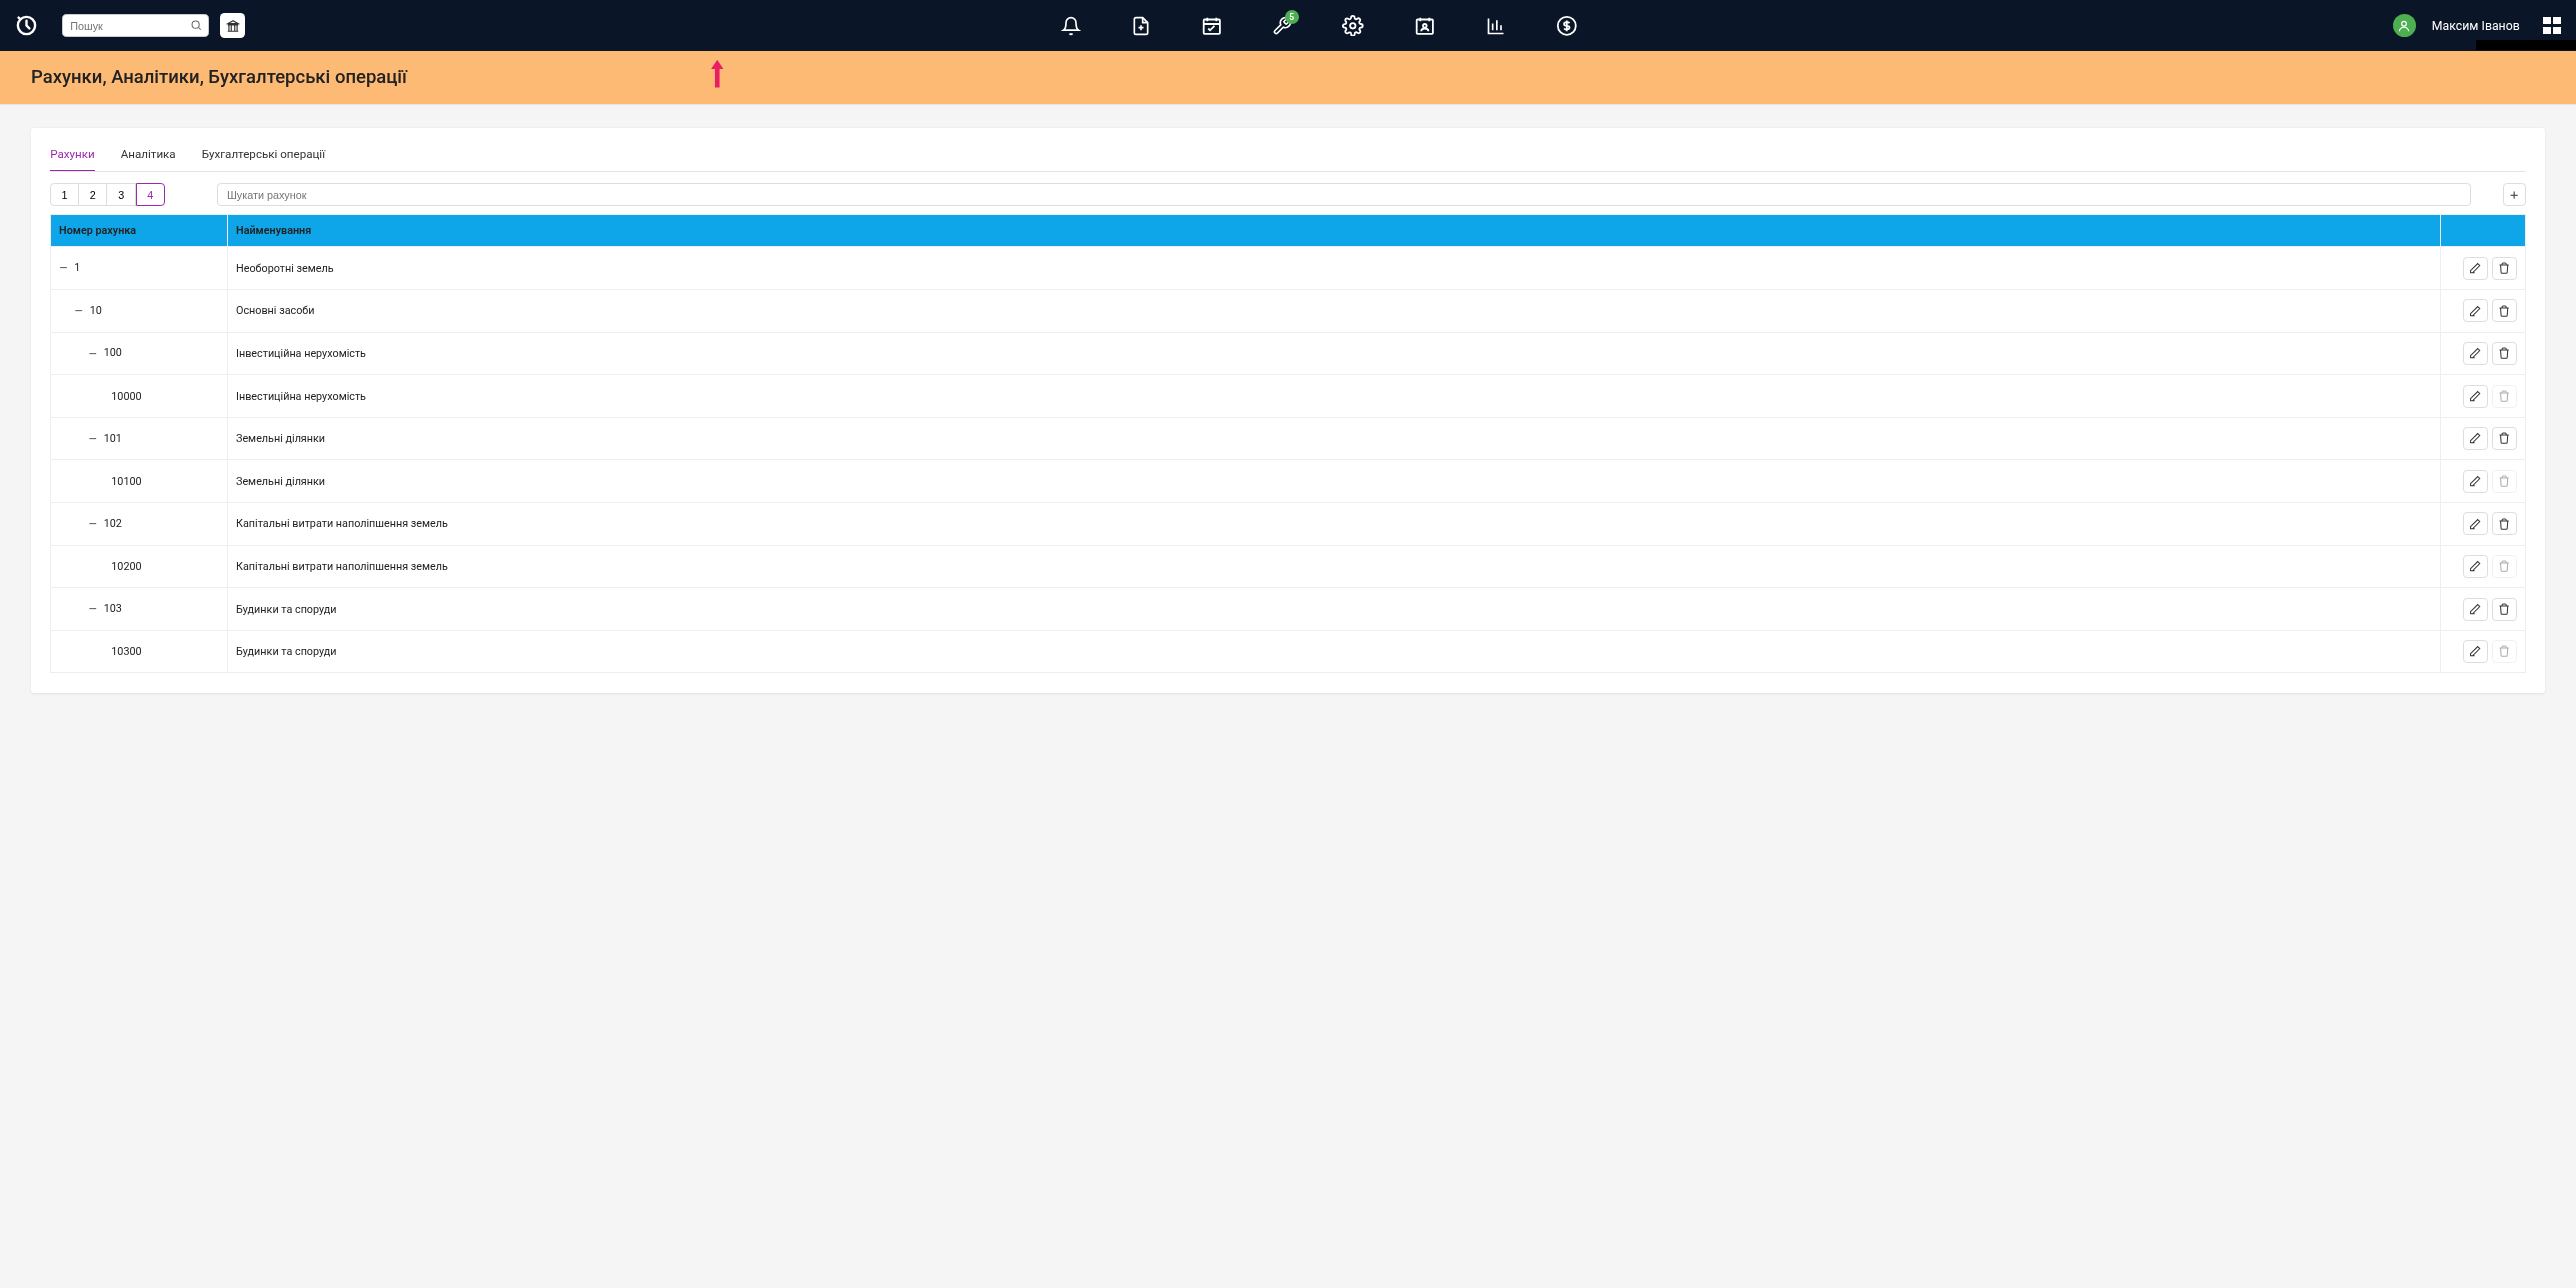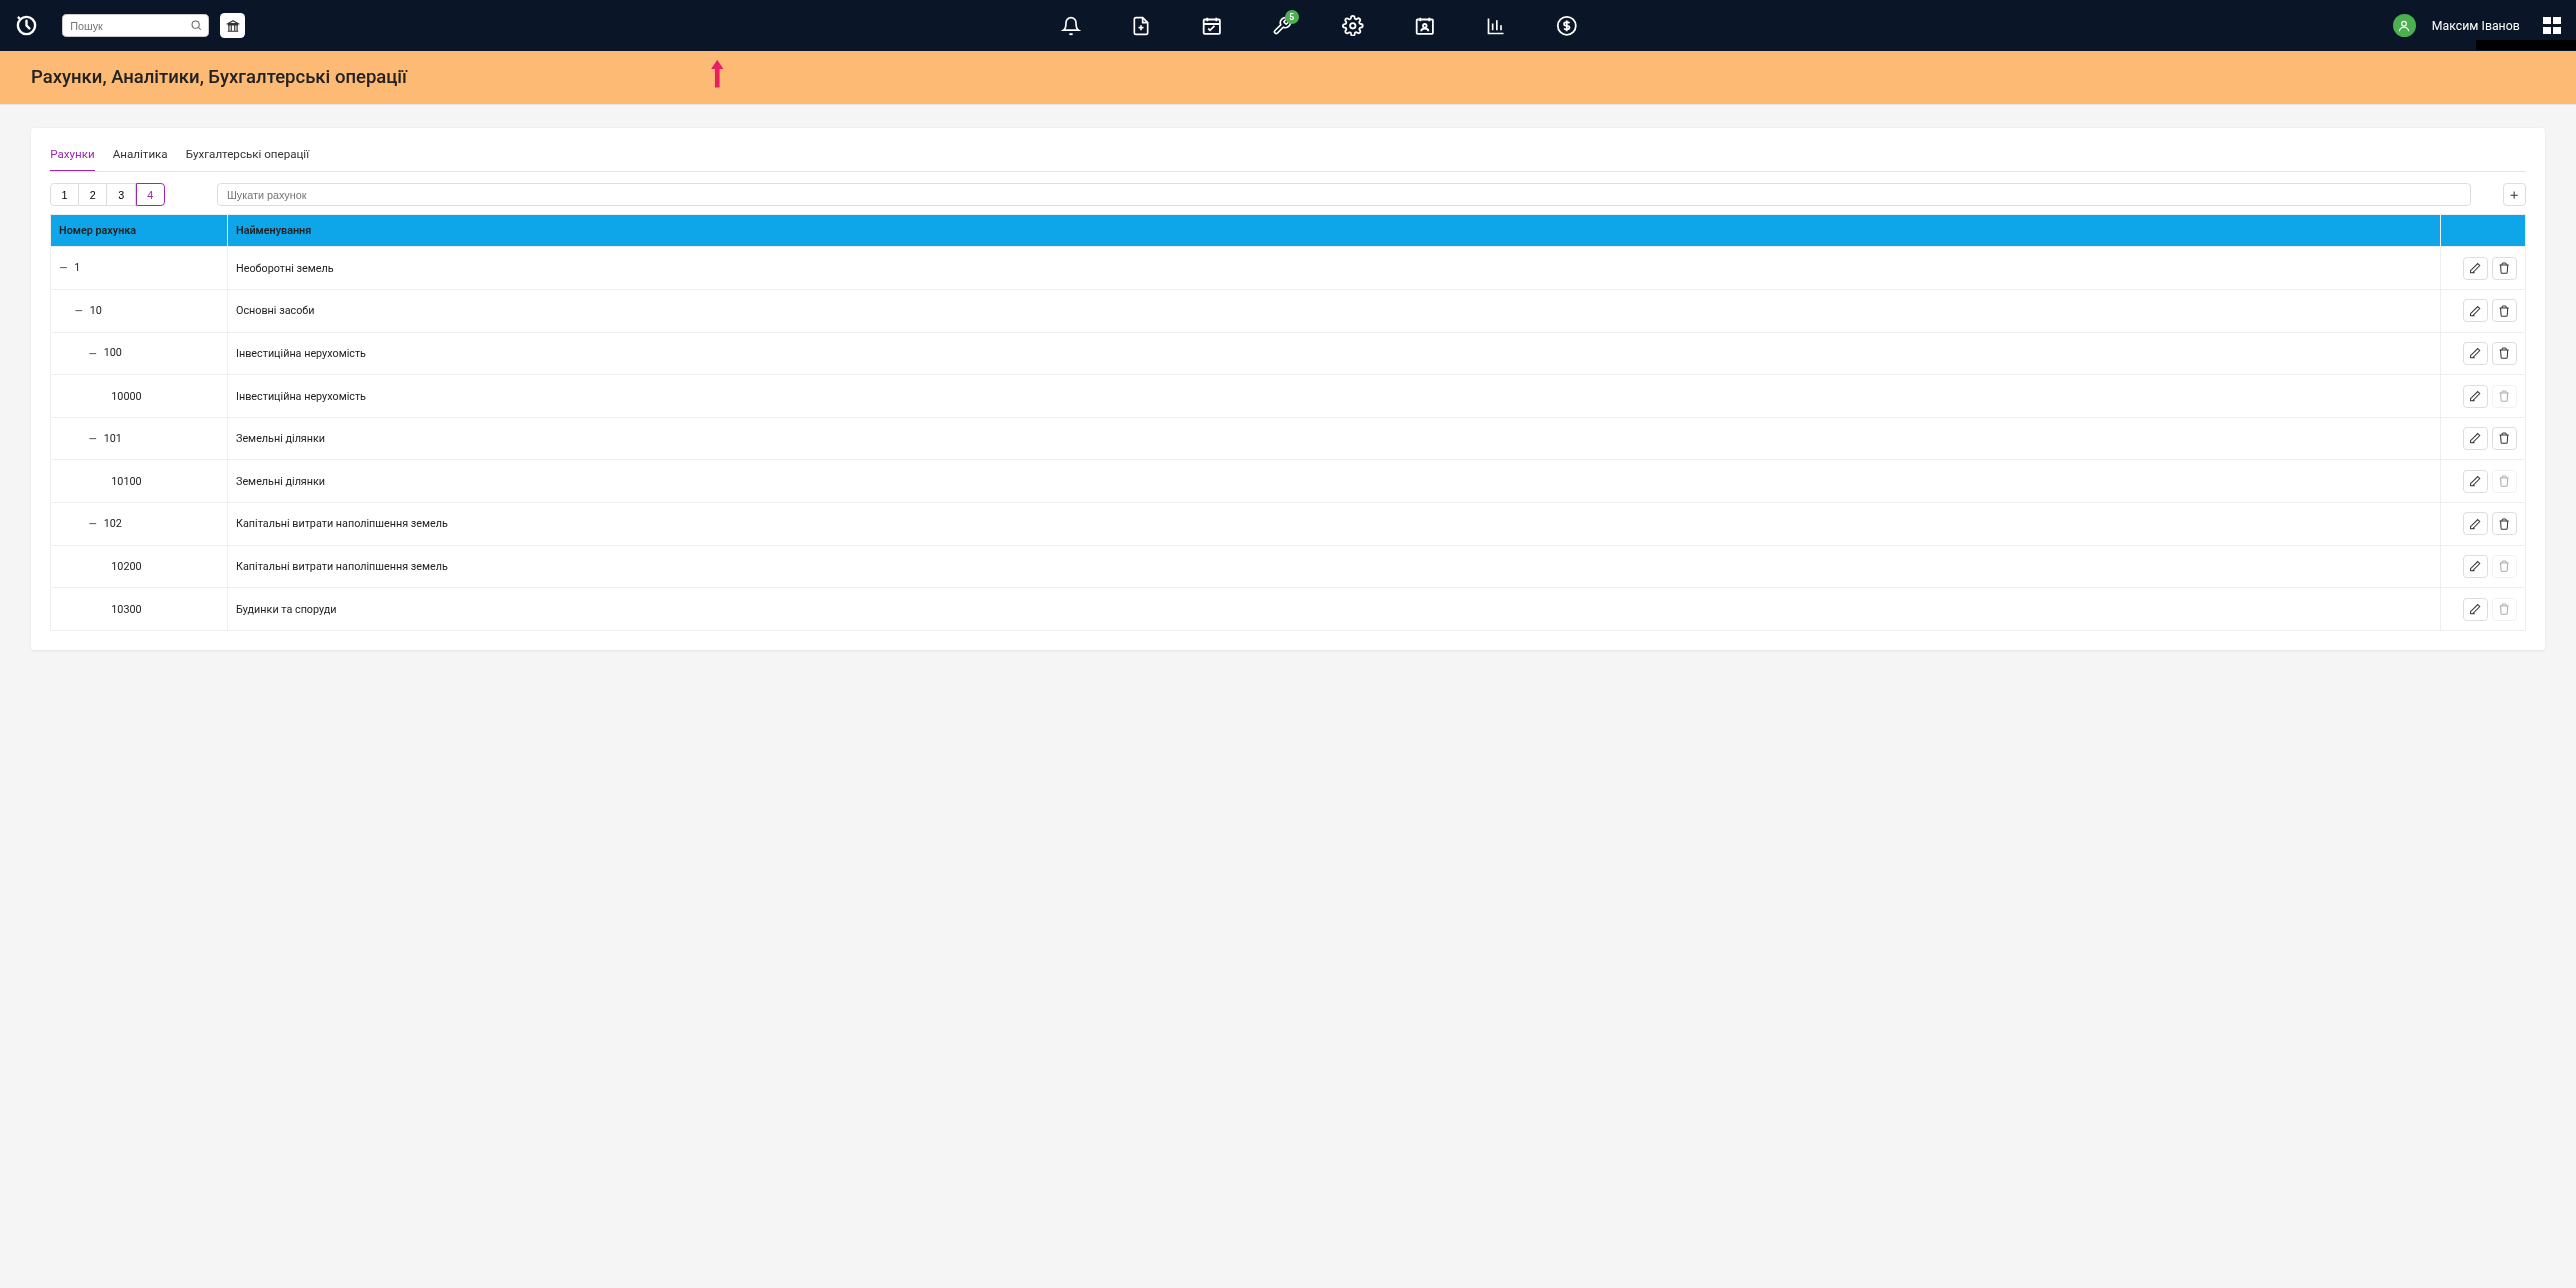--- a/index.html
+++ b/index.html
@@ -136,21 +136,21 @@
     }
     .content-card {
       background: white;
       margin: 23px 31px;
       border-radius: 3.1px;
       box-shadow: 0 0.8px 2.3px rgba(0,0,0,0.08);
       padding: 19.3px;
     }
     .tabs {
       display: flex;
-      gap: 18px;
+      gap: 26px;
       border-bottom: 0.8px solid #e5e5e5;
       margin-bottom: 11.6px;
     }
     .tab {
       padding: 0 0 9.3px 0;
       cursor: pointer;
       font-size: 11.6px;
       color: #333;
     }
     .tab.active {
@@ -503,20 +503,33 @@
               <svg width="12.3" height="12.3" viewBox="0 0 24 24" fill="none" stroke="#333" stroke-width="2">
                 <path d="M17 3l4 4L7 21H3v-4L17 3zM3 21h8"></path>
               </svg>
             </button><button class="action-btn disabled">
               <svg width="12.3" height="12.3" viewBox="0 0 24 24" fill="none" stroke="#333" stroke-width="2">
                 <path d="M3 6h18M8 6V4a2 2 0 0 1 2-2h4a2 2 0 0 1 2 2v2M19 6l-1 14a2 2 0 0 1-2 2H8a2 2 0 0 1-2-2L5 6"></path>
               </svg>
             </button></td>
         </tr>
         <tr>
+          <td class="expand-cell indent-2"><span class="expand-icon">–</span><span>103</span></td>
+          <td>Будинки та споруди</td>
+          <td class="actions-cell"><button class="action-btn">
+              <svg width="12.3" height="12.3" viewBox="0 0 24 24" fill="none" stroke="#333" stroke-width="2">
+                <path d="M17 3l4 4L7 21H3v-4L17 3zM3 21h8"></path>
+              </svg>
+            </button><button class="action-btn">
+              <svg width="12.3" height="12.3" viewBox="0 0 24 24" fill="none" stroke="#333" stroke-width="2">
+                <path d="M3 6h18M8 6V4a2 2 0 0 1 2-2h4a2 2 0 0 1 2 2v2M19 6l-1 14a2 2 0 0 1-2 2H8a2 2 0 0 1-2-2L5 6"></path>
+              </svg>
+            </button></td>
+        </tr>
+        <tr>
           <td class="expand-cell indent-3"><span>10300</span></td>
           <td>Будинки та споруди</td>
           <td class="actions-cell"><button class="action-btn">
               <svg width="12.3" height="12.3" viewBox="0 0 24 24" fill="none" stroke="#333" stroke-width="2">
                 <path d="M17 3l4 4L7 21H3v-4L17 3zM3 21h8"></path>
               </svg>
             </button><button class="action-btn disabled">
               <svg width="12.3" height="12.3" viewBox="0 0 24 24" fill="none" stroke="#333" stroke-width="2">
                 <path d="M3 6h18M8 6V4a2 2 0 0 1 2-2h4a2 2 0 0 1 2 2v2M19 6l-1 14a2 2 0 0 1-2 2H8a2 2 0 0 1-2-2L5 6"></path>
               </svg>

